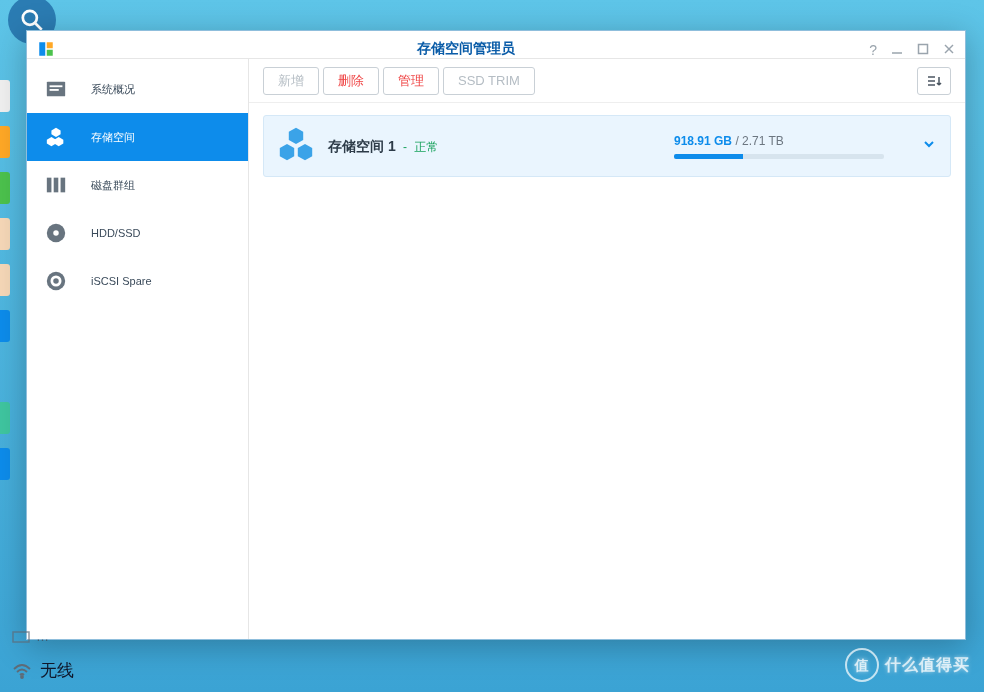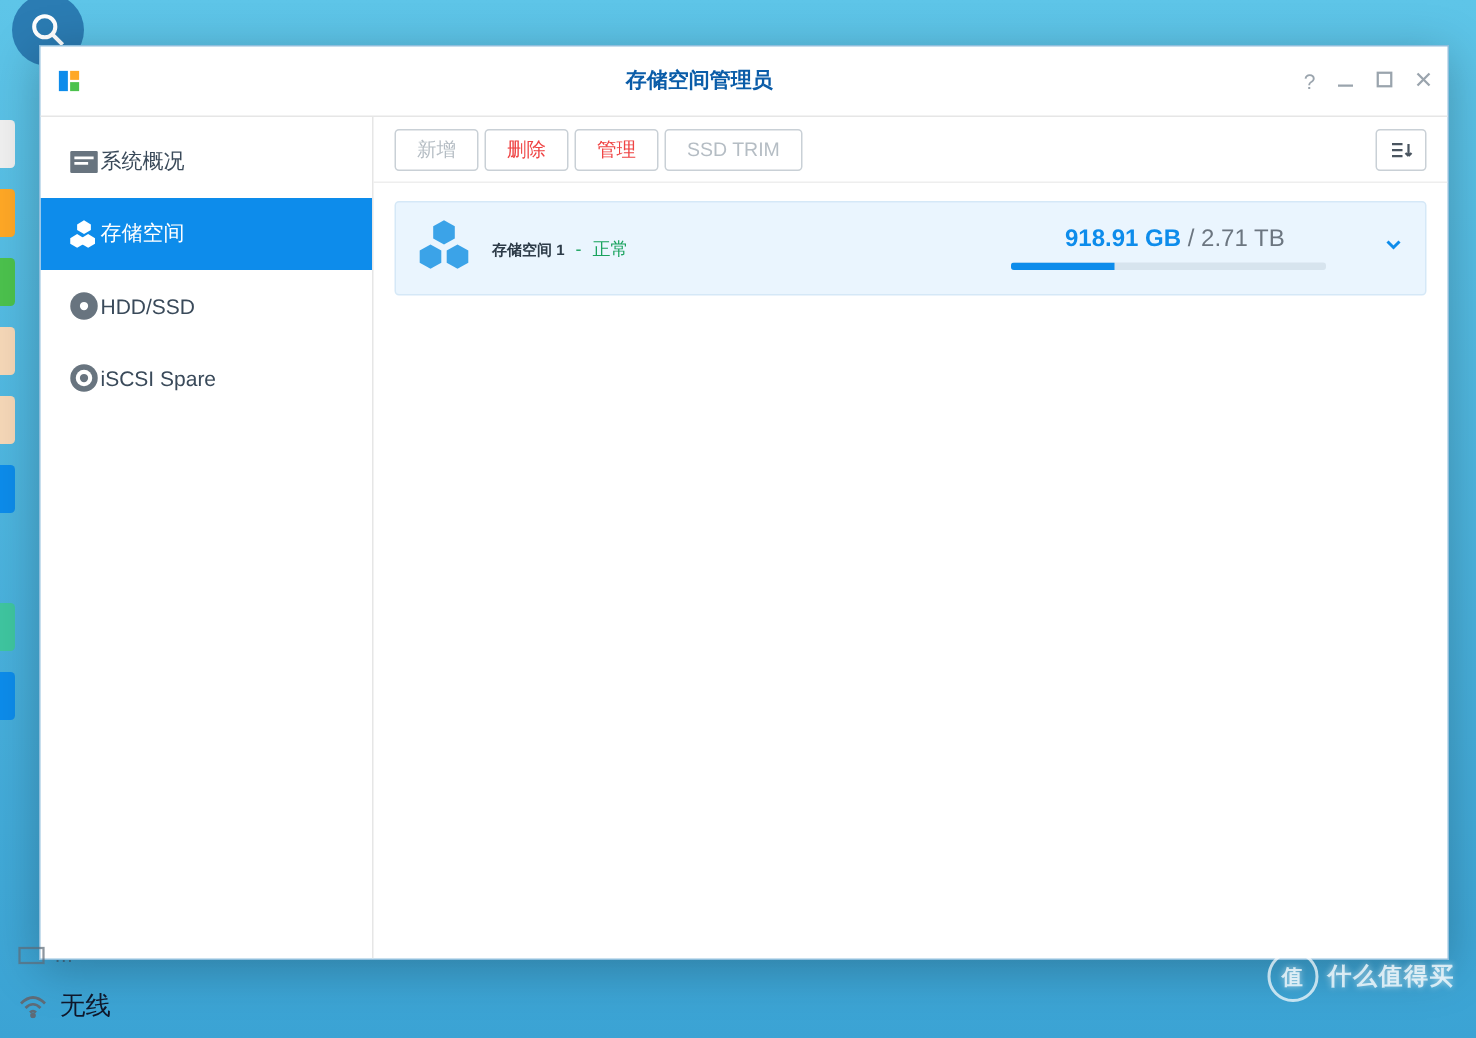--- a/index.html
+++ b/index.html
@@ -9,61 +9,61 @@
 .top-bar { height: 32px; display: flex; align-items: center; padding: 0 8px; }
 .top-bar .search-circle { width: 48px; height: 48px; background: #2b7cb3; border-radius: 50%; display: flex; align-items: center; justify-content: center; position: relative; top: 4px; }
 .top-bar .search-circle svg { width: 26px; height: 26px; }
 
 
 .dock-strip { position: absolute; left: 0; top: 80px; width: 20px; }
 .dock-strip .dock { width: 10px; height: 32px; margin-bottom: 14px; border-radius: 0 3px 3px 0; }
 
 
 .window { position: absolute; left: 26px; top: 30px; width: 940px; height: 610px; background: #fff; border: 1px solid #8fbedc; box-shadow: 0 6px 30px rgba(0,0,0,0.25); display: flex; flex-direction: column; }
-.titlebar { height: 47px; display: flex; align-items: center; padding: 0 10px; border-bottom: 1px solid #e6e6e6; }
+.titlebar { height: 28px; display: flex; align-items: flex-end; padding: 0 10px; border-bottom: 1px solid #e6e6e6; }
 .title-icon { width: 18px; height: 18px; margin-right: 8px; }
 .title-text { flex: 1; text-align: center; font-size: 14px; font-weight: bold; color: #0a5ca8; }
 .title-controls { display: flex; gap: 14px; align-items: center; }
 .title-controls span { color: #9aa4ad; cursor: pointer; font-size: 14px; }
 .title-controls svg { width: 12px; height: 12px; }
 
 .win-body { flex: 1; display: flex; overflow: hidden; }
 .sidebar { width: 222px; border-right: 1px solid #e6e6e6; padding-top: 6px; }
-.sidebar-item { height: 48px; display: flex; align-items: center; padding-left: 18px; gap: 0; font-size: 14px; color: #3a4a5a; cursor: pointer; }
+.sidebar-item { height: 48px; display: flex; align-items: center; padding-left: 18px; gap: 24px; font-size: 11px; color: #3a4a5a; cursor: pointer; }
 .sidebar-item.active { background: #0d8ceb; color: #fff; }
 .sidebar-item .icon { width: 22px; height: 22px; display: flex; align-items: center; justify-content: center; }
 .sidebar-item.active svg { fill: #fff; }
 .sidebar-item svg { fill: #68747f; }
 
 .main { flex: 1; display: flex; flex-direction: column; }
 .toolbar { height: 44px; display: flex; align-items: center; padding: 0 14px; gap: 4px; border-bottom: 1px solid #eee; }
 .btn { height: 28px; padding: 0 14px; border: 1px solid #c9d0d6; background: #fff; color: #ef4444; font-size: 13px; border-radius: 3px; cursor: pointer; }
 .btn.disabled { color: #b5bdc4; cursor: default; }
 .toolbar-spacer { flex: 1; }
 .sort-btn { width: 34px; height: 28px; border: 1px solid #c9d0d6; background: #fff; border-radius: 3px; display: flex; align-items: center; justify-content: center; cursor: pointer; }
 
 .content { flex: 1; padding: 12px 14px; }
 .volume-card { background: #eaf5fe; border: 1px solid #d5e8f7; border-radius: 3px; padding: 10px 14px; display: flex; align-items: center; gap: 14px; }
 .vol-icon svg { width: 36px; height: 36px; }
 .vol-text { flex: 0 0 auto; }
-.vol-name { font-size: 10px; font-weight: bold; color: #2d3b48; display: inline; }
+.vol-name { font-size: 14px; font-weight: bold; color: #2d3b48; display: inline; }
 .vol-status { font-size: 12px; color: #1aa35e; margin-left: 4px; }
 .vol-cap { margin-left: auto; display: flex; flex-direction: column; align-items: flex-start; width: 220px; }
-.cap-text { font-size: 16px; margin-left: 36px; }
+.cap-text { font-size: 12px; }
 .cap-used { color: #0d8ceb; font-weight: bold; }
 .cap-total { color: #6c7680; }
 .cap-bar { width: 210px; height: 5px; background: #d7e4ee; border-radius: 2px; margin-top: 6px; overflow: hidden; }
 .cap-bar-fill { height: 100%; background: #0d8ceb; }
 .expand-icon { margin-left: 14px; cursor: pointer; }
 
 
 .under-row { position: absolute; bottom: 48px; left: 12px; display: flex; align-items: center; gap: 6px; font-size: 13px; color: #3a4a5a; opacity: 0.7; }
 .wifi-row { position: absolute; bottom: 10px; left: 12px; display: flex; align-items: center; gap: 8px; font-size: 17px; color: #0f172a; justify-content: center; }
 
-.watermark { position: absolute; right: 14px; bottom: 24px; font-size: 16px; color: rgba(255,255,255,0.75); font-weight: bold; text-shadow: 0 0 4px rgba(255,255,255,0.6); letter-spacing: 1px; }
+.watermark { position: absolute; right: 14px; bottom: 10px; font-size: 16px; color: rgba(255,255,255,0.75); font-weight: bold; text-shadow: 0 0 4px rgba(255,255,255,0.6); letter-spacing: 1px; }
 .watermark-bubble { display:inline-block; width:34px; height:34px; border:2px solid rgba(255,255,255,0.7); border-radius:50%; text-align:center; line-height:30px; margin-right:6px; font-size:14px; }
 </style>
 </head>
 <body>
 
 <div class="top-bar">
   <div class="search-circle">
     <svg viewBox="0 0 24 24" fill="none" stroke="#fff" stroke-width="2.5">
         <circle cx="10" cy="10" r="6.5"></circle>
         <line x1="15" y1="15" x2="21" y2="21"></line>
@@ -126,20 +126,30 @@
               <path d="M12 2l5 3v4l-5 3-5-3V5z"></path>
               <path d="M4 12l5 3v4l-5 3-5-3v-4z" transform="translate(3,0)"></path>
               <path d="M12 12l5 3v4l-5 3-5-3v-4z" transform="translate(3,0)"></path>
             </svg>
           </span>
         <span>存储空间</span>
       </div>
       <div class="sidebar-item">
         <span class="icon">
             <svg viewBox="0 0 24 24">
+              <rect x="2" y="4" width="5" height="16"></rect>
+              <rect x="9.5" y="4" width="5" height="16"></rect>
+              <rect x="17" y="4" width="5" height="16"></rect>
+            </svg>
+          </span>
+        <span>磁盘群组</span>
+      </div>
+      <div class="sidebar-item">
+        <span class="icon">
+            <svg viewBox="0 0 24 24">
               <circle cx="12" cy="12" r="10"></circle>
               <circle cx="12" cy="12" r="3" fill="#fff"></circle>
             </svg>
           </span>
         <span>HDD/SSD</span>
       </div>
       <div class="sidebar-item">
         <span class="icon">
             <svg viewBox="0 0 24 24">
               <circle cx="12" cy="12" r="10"></circle>

